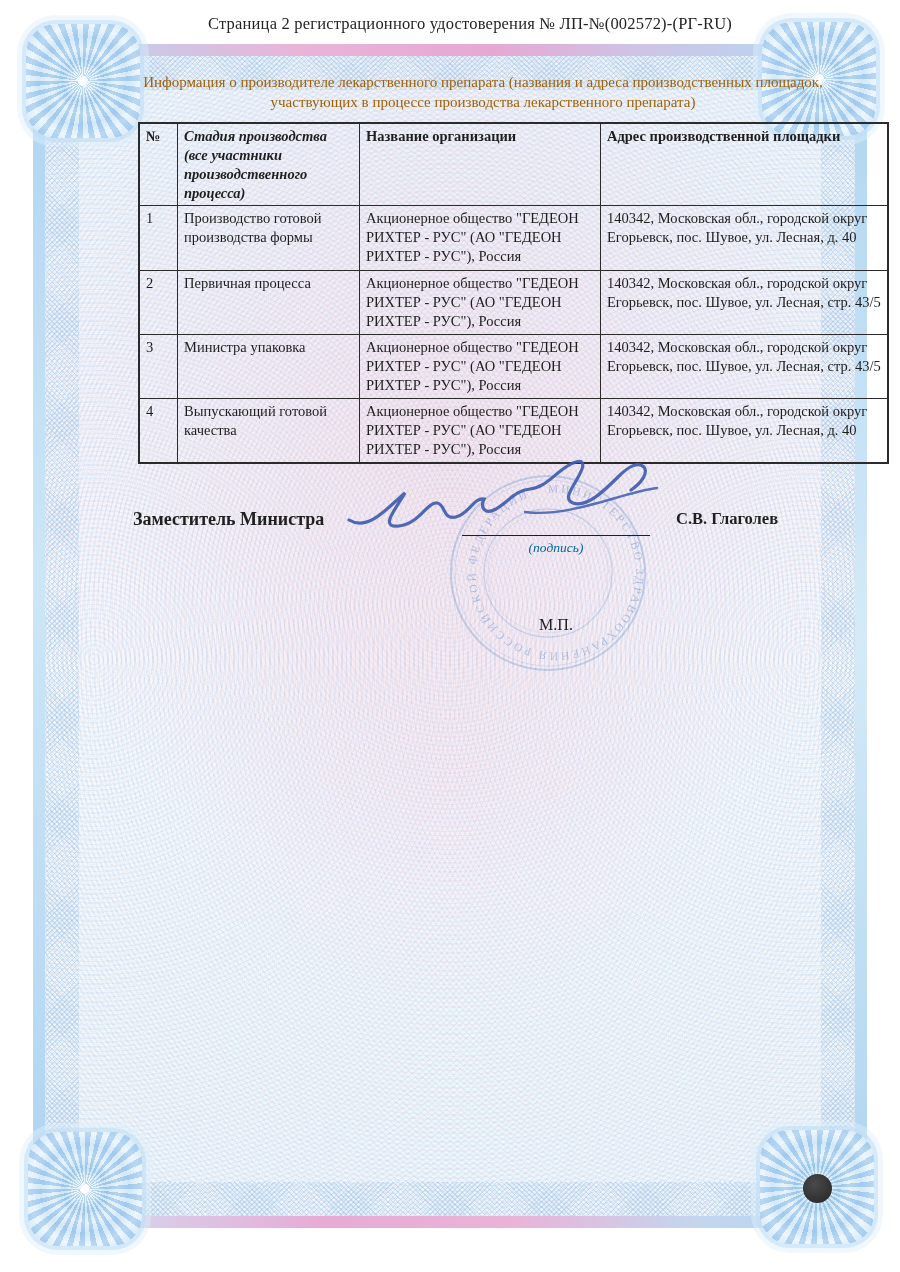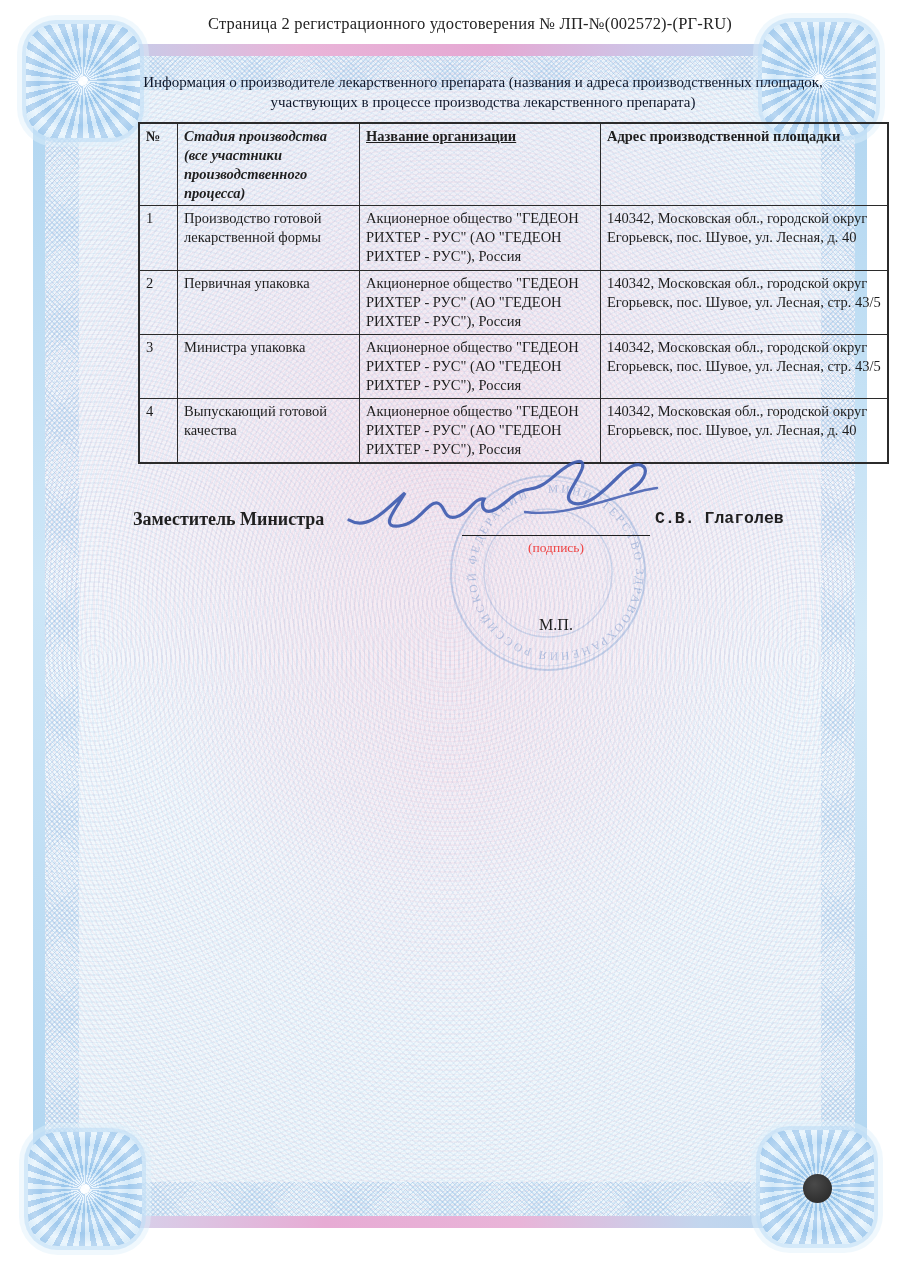--- a/index.html
+++ b/index.html
@@ -60,54 +60,54 @@
   .ros-bl{left:28px;top:1132px;}
   .ros-br{left:760px;top:1130px;}
   .punch-hole{
     left:803px;top:1174px;width:29px;height:29px;border-radius:50%;z-index:7;
     background:radial-gradient(circle at 40% 35%, #4a4a4a 0%, #333333 60%, #262626 100%);
   }
 
   
   .intro{
     left:133px;top:73px;width:700px;text-align:center;z-index:5;
-    font-size:15px;line-height:1.3;color:#0f172a;
+    font-size:15px;line-height:1.3;color:#a16207;
   }
 
   
   table.producers{
     position:absolute;left:138px;top:122px;width:696px;z-index:5;
     border-collapse:collapse;table-layout:fixed;
     font-size:14.5px;line-height:1.3;color:#1e1e1e;
   }
   table.producers th, table.producers td{
     border:1.5px solid #2b2b2b;vertical-align:top;text-align:left;
     padding:3px 6px 3px 6px;background:transparent;
   }
   table.producers{border:2px solid #2b2b2b;}
   table.producers th{font-weight:bold;}
   .c-num{width:25px;}
   .c-stage{width:169px;font-style:italic;}
-  .c-org{width:228px;text-decoration:underline;}
+  .c-org{width:228px;}
   .c-addr{width:274px;margin-left:16px;}
   tr.hdr{height:81px;}
   tr.r1{height:65px;} tr.r2{height:64px;} tr.r3{height:64px;} tr.r4{height:62px;}
 
   
   .official-title{left:133px;top:509px;font-size:18px;font-weight:bold;z-index:6;}
-  .official-name{left:655px;top:509px;font-size:16.5px;font-weight:bold;z-index:6;font-family:Liberation Mono, monospace;}
+  .official-name{left:676px;top:509px;font-size:16.5px;font-weight:bold;z-index:6;}
   .sig-line{left:462px;top:535px;width:188px;border-top:1.6px solid #1f1f1f;z-index:6;}
   .sig-caption{left:462px;top:540px;width:188px;text-align:center;font-size:13.5px;z-index:6;}
   .mp-caption{left:462px;top:572px;width:188px;text-align:center;font-size:16px;z-index:6;margin-top:44px;}
   .signature-ink{left:335px;top:446px;width:330px;height:100px;z-index:6;}
 
   
   .stamp{left:448px;top:473px;width:200px;height:200px;z-index:4;opacity:.85;}
 
-  .muted{color:#ef4444;}
+  .muted{color:#0369a1;font-style:italic;}
 </style>
 </head>
 <body>
 
 <div class="abs page-header">Страница 2  регистрационного удостоверения № ЛП-№(002572)-(РГ-RU)</div>
 
 <div class="abs strip strip-top"></div>
 <div class="abs strip-bottom"></div>
 <div class="abs strip-left"></div>
 <div class="abs strip-right"></div>
@@ -130,27 +130,27 @@
 <table class="producers">
   <tbody>
       <tr class="hdr">
     <th class="c-num">№</th>
     <th class="c-stage">Стадия производства (все участники производственного процесса)</th>
     <th class="c-org">Название организации</th>
     <th class="c-addr">Адрес производственной площадки</th>
   </tr>
   <tr class="r1">
     <td>1</td>
-    <td>Производство готовой лекарственной формы</td>
+    <td>Производство готовой производства формы</td>
     <td>Акционерное общество "ГЕДЕОН РИХТЕР - РУС" (АО "ГЕДЕОН РИХТЕР - РУС"), Россия</td>
     <td>140342, Московская обл., городской округ Егорьевск, пос. Шувое, ул. Лесная, д. 40</td>
   </tr>
   <tr class="r2">
     <td>2</td>
-    <td>Первичная упаковка</td>
+    <td>Первичная процесса</td>
     <td>Акционерное общество "ГЕДЕОН РИХТЕР - РУС" (АО "ГЕДЕОН РИХТЕР - РУС"), Россия</td>
     <td>140342, Московская обл., городской округ Егорьевск, пос. Шувое, ул. Лесная, стр. 43/5</td>
   </tr>
   <tr class="r3">
     <td>3</td>
     <td>Министра упаковка</td>
     <td>Акционерное общество "ГЕДЕОН РИХТЕР - РУС" (АО "ГЕДЕОН РИХТЕР - РУС"), Россия</td>
     <td>140342, Московская обл., городской округ Егорьевск, пос. Шувое, ул. Лесная, стр. 43/5</td>
   </tr>
   <tr class="r4">

